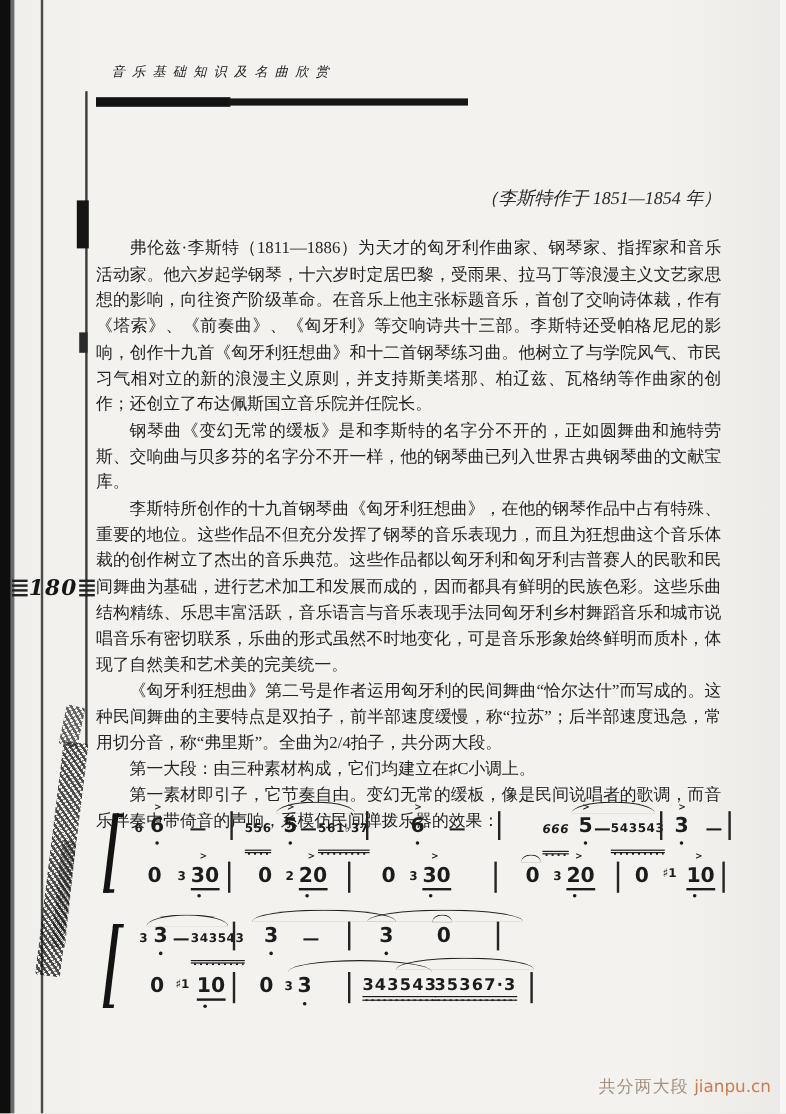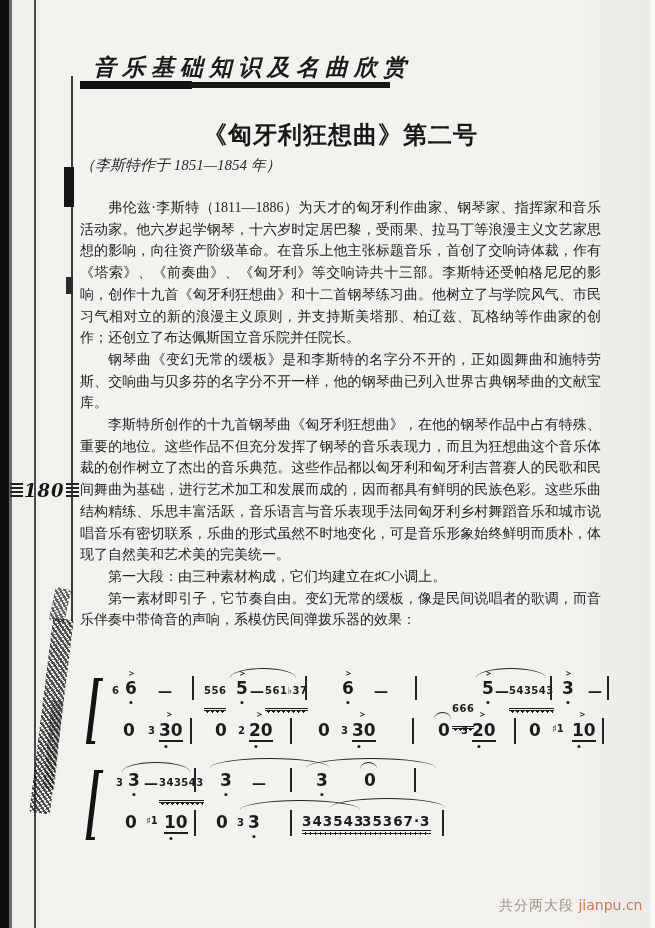--- a/index.html
+++ b/index.html
@@ -12,26 +12,26 @@
   .edge-strip { position:absolute; left:0; top:0; width:9px; height:928px; background:#0e0e0e; }
   .edge-strip2 { position:absolute; left:9px; top:0; width:3px; height:928px; background:#6b6b68; }
   .page-line { position:absolute; left:34px; top:0; width:2px; height:928px; background:#4a4a47; }
   .content-vline { position:absolute; left:71px; top:76px; width:2px; height:545px; background:#3b3b39; }
   .vblock1 { position:absolute; left:64px; top:167px; width:10px; height:40px; background:#151515; }
   .vblock2 { position:absolute; left:66px; top:277px; width:7px; height:17px; background:#2b2b2b; }
   .header-rule-a { position:absolute; left:80px; top:81px; width:112px; height:8px; background:#111; }
   .header-rule-b { position:absolute; left:190px; top:82px; width:200px; height:6px; background:#161616; }
   .right-edge { position:absolute; right:0; top:0; width:5px; height:928px; background:#f7f6f4; }
 
-  .header-title { position:absolute; left:93px; top:52px; font-size:23px; font-weight:bold;
+  .header-title { position:absolute; left:93px; top:52px; font-size:11px; font-weight:normal;
                   font-style:italic; letter-spacing:6px; color:#1b1b1b; white-space:nowrap; }
 
   .article-title { position:absolute; left:80px; top:119px; width:521px; text-align:center;
                    font-size:24px; font-weight:bold; letter-spacing:1px; color:#181818; }
-  .article-subtitle { position:absolute; left:80px; top:156px; width:521px; text-align:left;
+  .article-subtitle { position:absolute; left:80px; top:156px; width:521px; text-align:right;
                       font-size:15px; font-style:italic; color:#2a2a2a; }
 
   .bodytext { position:absolute; left:80px; top:197px; width:521px; }
   .bodytext p { margin:0; text-indent:2em; font-size:14px; line-height:21.7px;
                 text-align:justify; color:#242424;font-family:Liberation Serif, serif; }
 
   
   .pageno { position:absolute; left:10px; top:477px; display:flex; align-items:center; height:26px; }
   .pn-lines { display:flex; flex-direction:column; gap:2px; }
   .pn-lines div { width:13px; height:2px; background:#222; }
@@ -89,27 +89,27 @@
   <div class="page-line"></div>
   <div class="content-vline"></div>
   <div class="vblock1"></div>
   <div class="vblock2"></div>
   <div class="right-edge"></div>
 
   <div class="header-title">音乐基础知识及名曲欣赏</div>
   <div class="header-rule-a"></div>
   <div class="header-rule-b"></div>
 
-  <div class="article-title">《匈牙利狂想曲》第二号</div>
   <div class="article-subtitle">（李斯特作于 1851—1854 年）</div>
 
   <div class="bodytext">
     <p>弗伦兹·李斯特（1811—1886）为天才的匈牙利作曲家、钢琴家、指挥家和音乐活动家。他六岁起学钢琴，十六岁时定居巴黎，受雨果、拉马丁等浪漫主义文艺家思想的影响，向往资产阶级革命。在音乐上他主张标题音乐，首创了交响诗体裁，作有《塔索》、《前奏曲》、《匈牙利》等交响诗共十三部。李斯特还受帕格尼尼的影响，创作十九首《匈牙利狂想曲》和十二首钢琴练习曲。他树立了与学院风气、市民习气相对立的新的浪漫主义原则，并支持斯美塔那、柏辽兹、瓦格纳等作曲家的创作；还创立了布达佩斯国立音乐院并任院长。</p>
     <p>钢琴曲《变幻无常的缓板》是和李斯特的名字分不开的，正如圆舞曲和施特劳斯、交响曲与贝多芬的名字分不开一样，他的钢琴曲已列入世界古典钢琴曲的文献宝库。</p>
     <p>李斯特所创作的十九首钢琴曲《匈牙利狂想曲》，在他的钢琴作品中占有特殊、重要的地位。这些作品不但充分发挥了钢琴的音乐表现力，而且为狂想曲这个音乐体裁的创作树立了杰出的音乐典范。这些作品都以匈牙利和匈牙利吉普赛人的民歌和民间舞曲为基础，进行艺术加工和发展而成的，因而都具有鲜明的民族色彩。这些乐曲结构精练、乐思丰富活跃，音乐语言与音乐表现手法同匈牙利乡村舞蹈音乐和城市说唱音乐有密切联系，乐曲的形式虽然不时地变化，可是音乐形象始终鲜明而质朴，体现了自然美和艺术美的完美统一。</p>
+    <p>《匈牙利狂想曲》第二号是作者运用匈牙利的民间舞曲“恰尔达什”而写成的。这种民间舞曲的主要特点是双拍子，前半部速度缓慢，称“拉苏”；后半部速度迅急，常用切分音，称“弗里斯”。全曲为2/4拍子，共分两大段。</p>
     <p>第一大段：由三种素材构成，它们均建立在♯C小调上。</p>
     <p>第一素材即引子，它节奏自由。变幻无常的缓板，像是民间说唱者的歌调，而音乐伴奏中带倚音的声响，系模仿民间弹拨乐器的效果：</p>
   </div>
 
   <div class="pageno">
     <div class="pn-lines">
         <div></div>
         <div></div>
         <div></div>
         <div></div>
@@ -137,21 +137,21 @@
     <div class="ms bar" style="left:102px; top:2px; height:24px;"></div>
     <div class="ms gr" style="left:114px; top:11px;">556</div>
     <div class="ms note acc ldot" style="left:146px; top:6px;">5</div>
     <div class="ms dash" style="left:160px; top:10px;">—</div>
     <div class="ms gr" style="left:175px; top:11px;">561♭37</div>
     <div class="ms slur" style="left:140px; top:-6px; width:66px;"></div>
     <div class="ms bar" style="left:215px; top:2px; height:24px;"></div>
     <div class="ms note acc ldot" style="left:252px; top:6px;">6</div>
     <div class="ms dash" style="left:284px; top:10px;">—</div>
     <div class="ms bar" style="left:325px; top:2px; height:24px;"></div>
-    <div class="ms gr" style="left:362px; top:29px;">666</div>
+    <div class="ms gr" style="left:362px; top:12px;font-style:italic;">666</div>
     <div class="ms note acc ldot" style="left:392px; top:6px;">5</div>
     <div class="ms dash" style="left:405px; top:10px;">—</div>
     <div class="ms gr" style="left:419px; top:11px;">543543</div>
     <div class="ms slur" style="left:386px; top:-6px; width:70px;"></div>
     <div class="ms bar" style="left:460px; top:2px; height:24px;"></div>
     <div class="ms note acc ldot" style="left:472px; top:6px;">3</div>
     <div class="ms dash" style="left:498px; top:10px;">—</div>
     <div class="ms bar" style="left:517px; top:2px; height:24px;"></div>
 
     <div class="ms note" style="left:33px; top:48px;">0</div>

